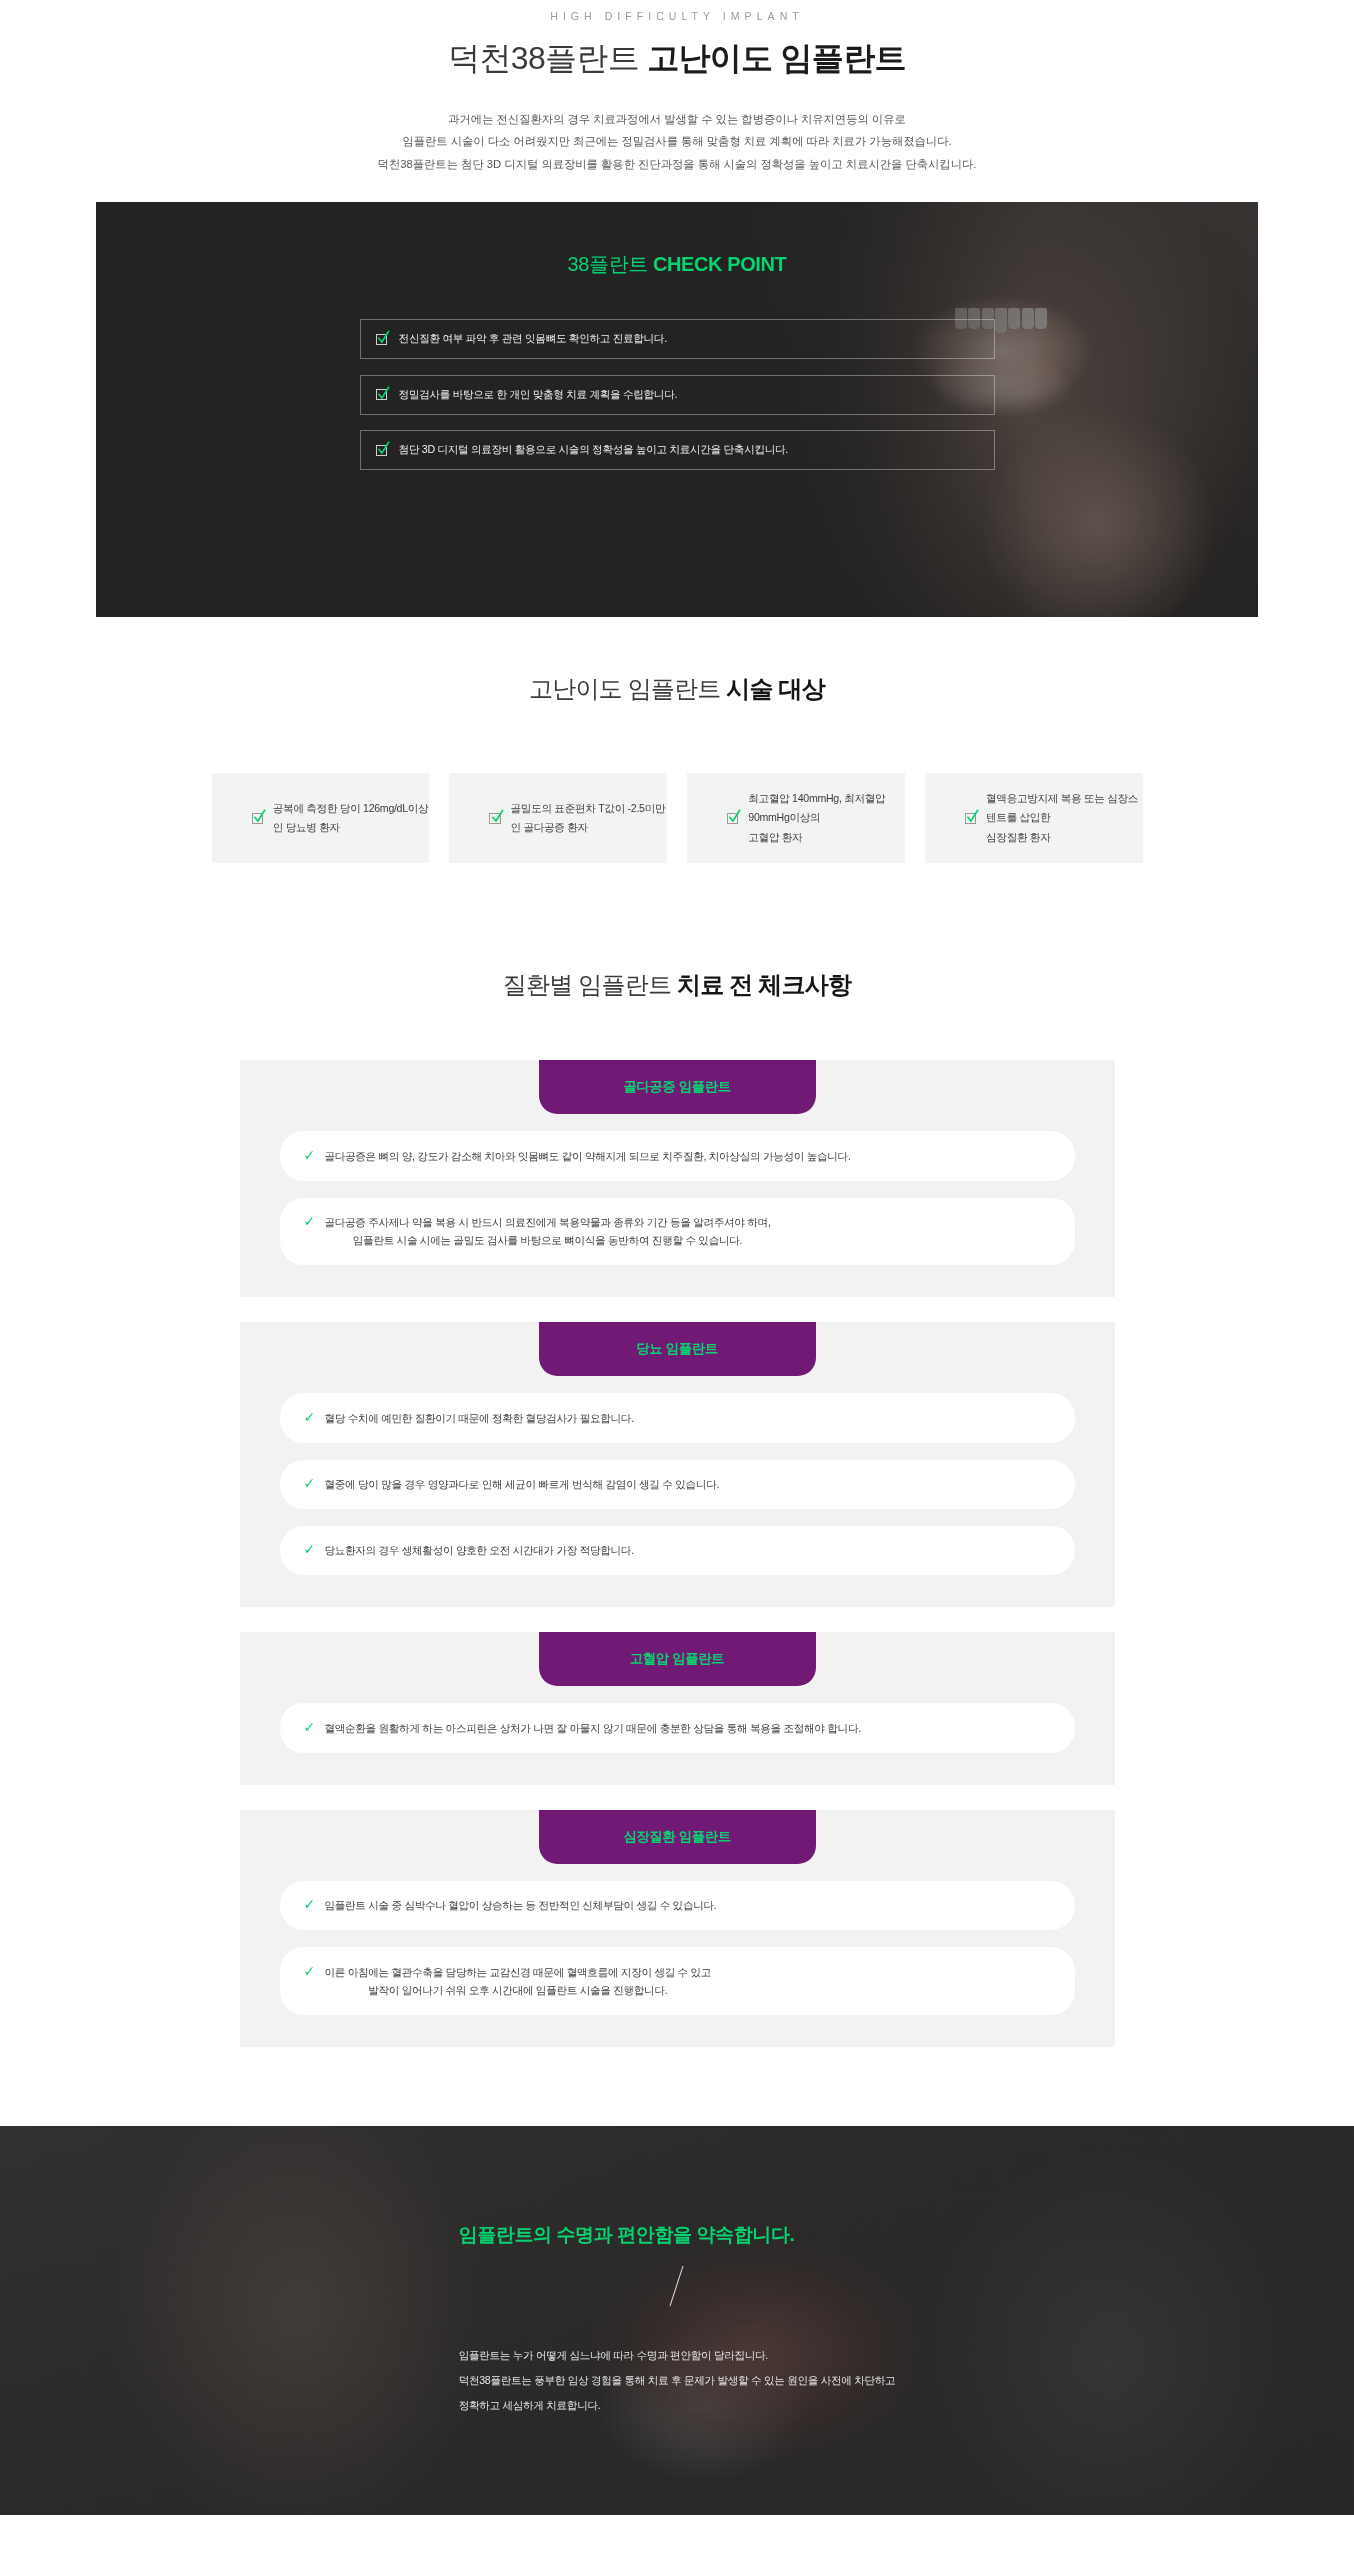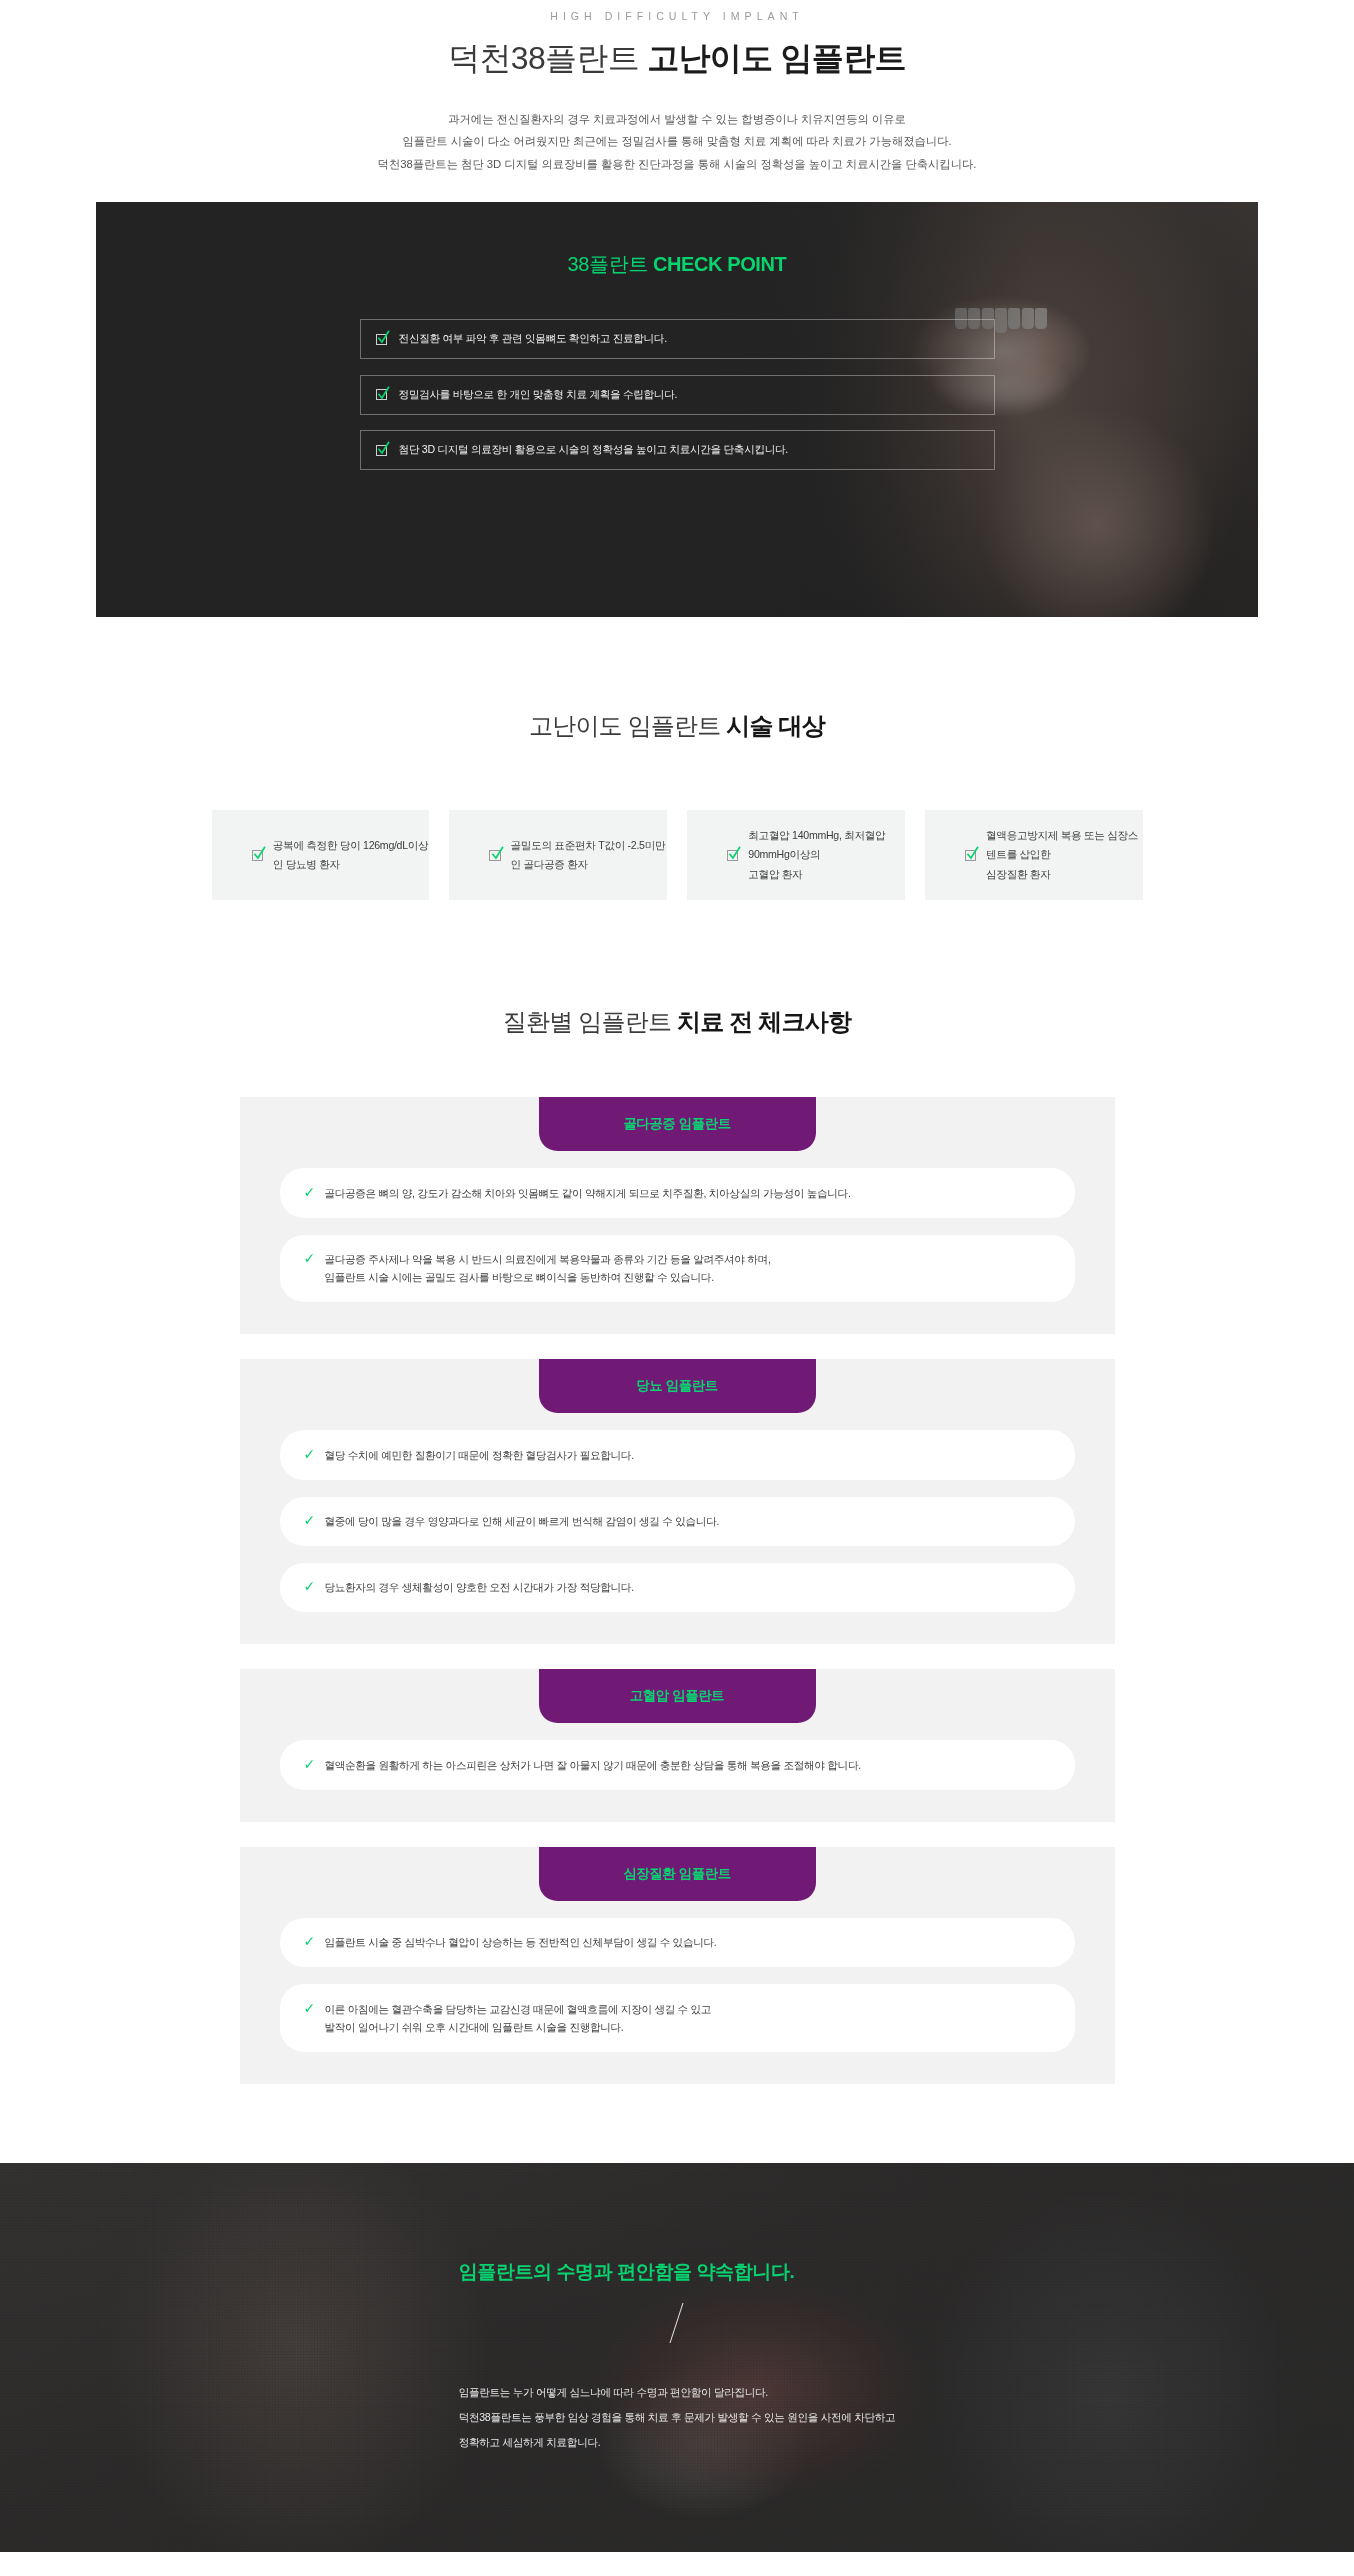--- a/index.html
+++ b/index.html
@@ -70,21 +70,21 @@
   .chk i { position:absolute; inset:0; border:0.7px solid currentColor; }
   .chk svg { position:absolute; left:1.4px; top:-3.5px; width:13.4px; height:15.5px; overflow:visible; }
   .chk-dark { color:#cfcfcf; }
   .chk-light { color:#999; }
 
   
   .sec-head { text-align:center; font-size:24px; letter-spacing:-0.8px; color:#3b3b3b; font-weight:400; }
   .sec-head b { font-weight:700; color:#151515; }
 
   
-  .target { margin-top:93px; }
+  .target { margin-top:56px; }
   .target-grid {
     margin:68px auto 0 auto; width:931px;
     display:grid; grid-template-columns:1fr 1fr 1fr 1fr; gap:14px 20px;
   }
   .target-card {
     background:#f2f3f3; height:90px; display:flex; align-items:center;
     padding:0 0 0 40px;
   }
   .target-card .chk { margin-right:10px; }
   .target-card .txt { font-size:10.6px; color:#3c3c3c; line-height:1.85; letter-spacing:-0.3px; }
@@ -99,21 +99,21 @@
     color:#07d46f; font-size:13.4px; font-weight:700; letter-spacing:-0.4px;
   }
   .drow {
     margin-top:17px; background:#ffffff; border-radius:24px;
     padding:15.5px 21px 15.5px 24px; display:flex; align-items:flex-start; min-height:38px;
   }
   .drow .tick {
     color:#07d46f; font-size:14px; line-height:1.15; margin-right:9.2px; flex:0 0 auto;
     font-weight:700;
   }
-  .drow .txt { font-size:10.6px; color:#3a3a3a; line-height:1.72; letter-spacing:-0.3px; }
+  .drow .txt { font-size:10.6px; color:#3a3a3a; line-height:1.72; letter-spacing:-0.3px;text-align:center; }
 
   
   .footer {
     margin-top:79px; position:relative; height:389px; overflow:hidden;
     display:flex; flex-direction:column; align-items:center; justify-content:center;
   }
   .f-photo {
     position:absolute; inset:0;
     background:
       radial-gradient(ellipse 212px 141px at 56% 58%, rgba(214,120,110,.85) 0%, rgba(150,70,66,.35) 55%, rgba(0,0,0,0) 80%),

